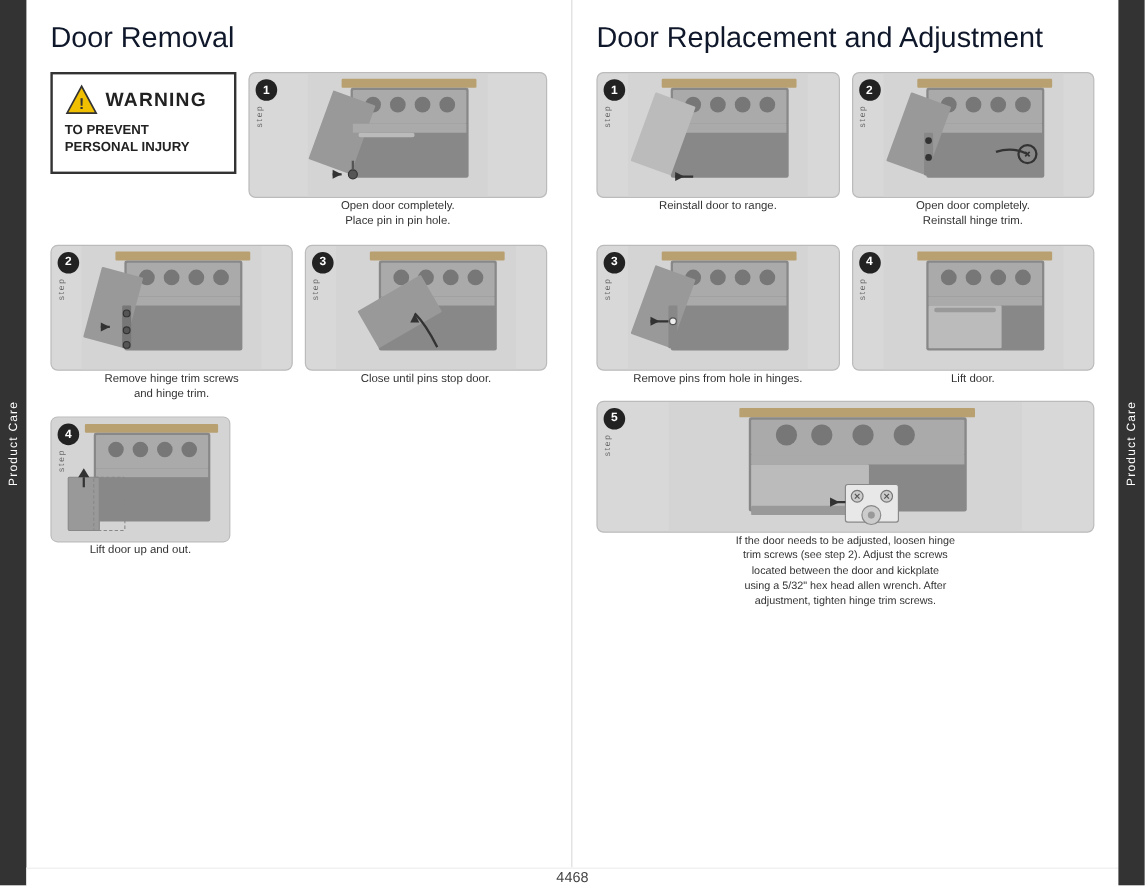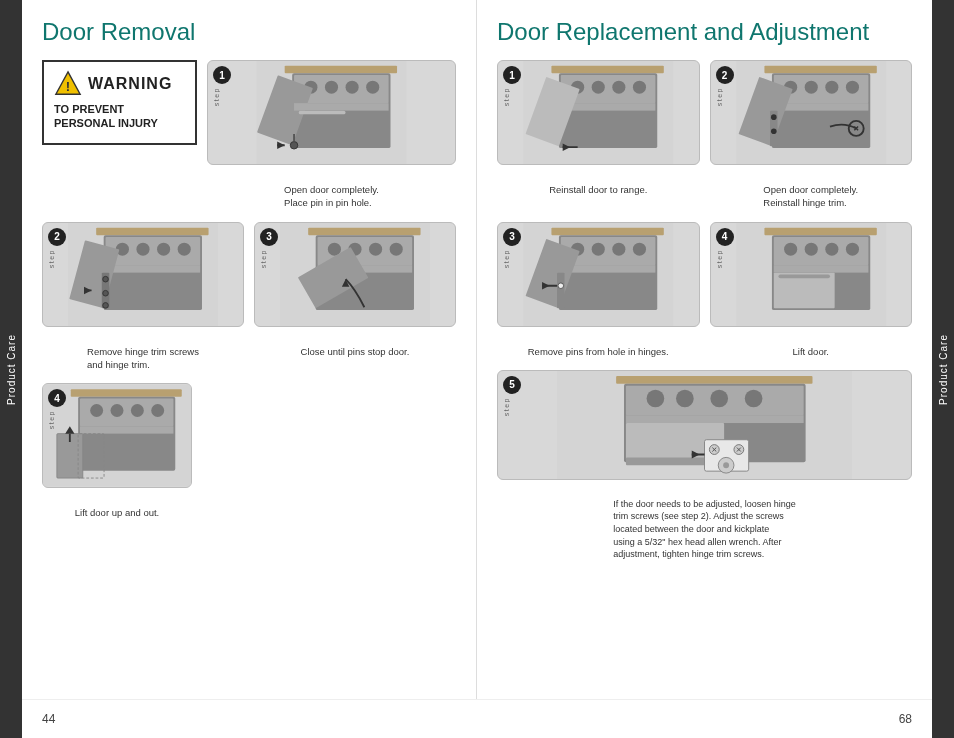--- a/index.html
+++ b/index.html
@@ -66,21 +66,21 @@
 
     .right-section {
       width: 50%;
       padding: 18px 20px 10px 20px;
     }
 
     .section-title {
       font-size: 24px;
       font-weight: 300;
       margin-bottom: 14px;
-      color: #0f766e;
+      color: #0f172a;
     }
 
     .warning-box {
       background: #fff;
       border: 2px solid #333;
       padding: 8px 10px;
       display: flex;
       align-items: flex-start;
       gap: 8px;
       margin-bottom: 0;
@@ -113,22 +113,22 @@
     }
 
     .warning-text {
       font-size: 10px;
       line-height: 1.4;
       color: #333;
     }
 
     .page-numbers {
       display: flex;
-      justify-content: space-between;
-      padding: 12px 20px;
+      justify-content: center;
+      padding: 0 20px;
       font-size: 12px;
       color: #444;
       border-top: 1px solid #eee;
       background: #fff;
     }
 
     .first-row {
       display: flex;
       gap: 10px;
       margin-bottom: 12px;
@@ -169,22 +169,22 @@
       border: 1px solid #bbb;
     }
 
     .img-frame svg {
       width: 100%;
       height: 100%;
     }
 
     .caption {
       font-size: 9.5px;
-      text-align: left;
-      margin-top: 18px;
+      text-align: center;
+      margin-top: 0;
       line-height: 1.4;
       color: #333;
     }
 
     .step-badge {
       position: absolute;
       top: 5px;
       left: 5px;
       width: 18px;
       height: 18px;

